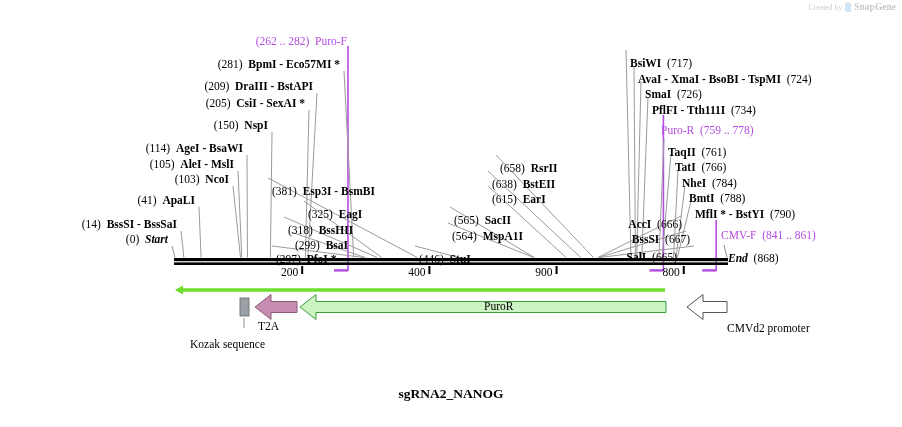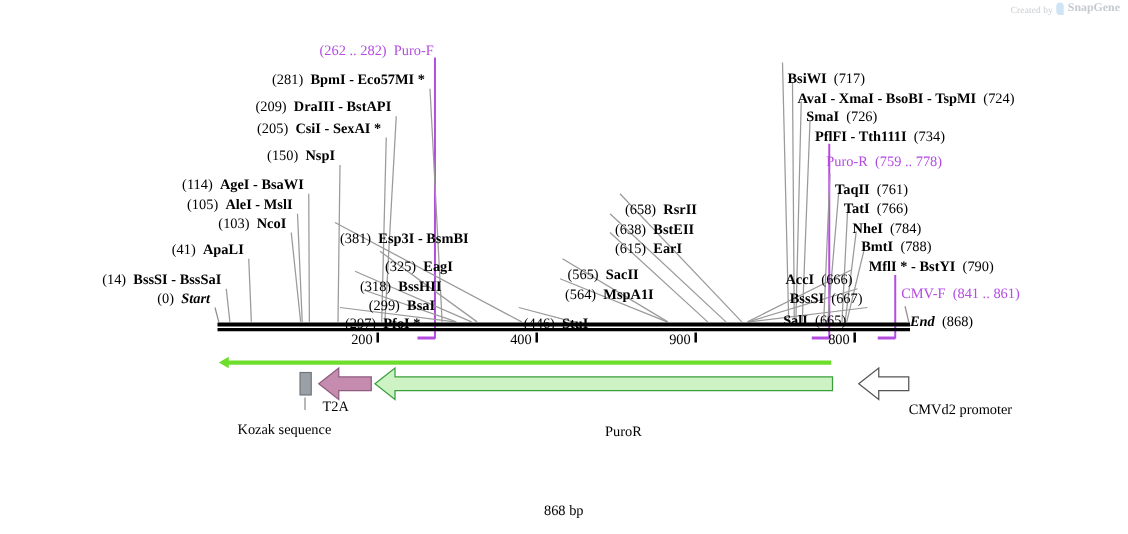--- a/index.html
+++ b/index.html
@@ -186,18 +186,18 @@
       <div class="ruleno" style="left: 258.189px; top: 266px; width: 40px;">200</div>
       <div class="ruleno" style="left: 385.378px; top: 266px; width: 40px;">400</div>
       <div class="ruleno" style="left: 512.567px; top: 266px; width: 40px;">900</div>
       <div class="ruleno" style="left: 639.756px; top: 266px; width: 40px;">800</div>
     </div>
 
   <div id="featlabels">
       <div class="flabel" style="left: 258px; top: 320px;">T2A</div>
       <div class="flabel" style="left: 190px; top: 338px;">Kozak sequence</div>
       <div class="flabel" style="left: 687px; top: 322px; margin-left: 40px;">CMVd2 promoter</div>
-      <div class="flabel" style="left: 484px; top: 300px; margin-top: 40px;">PuroR</div>
+      <div class="flabel" style="left: 484px; top: 300px;">PuroR</div>
     </div>
 
-  <div class="subtitle" style="top:403px;left:0;">868 bp</div>
+  <div class="title" style="top:386px;left:0;">sgRNA2_NANOG</div>
 
 </div>
 
 </body></html>

